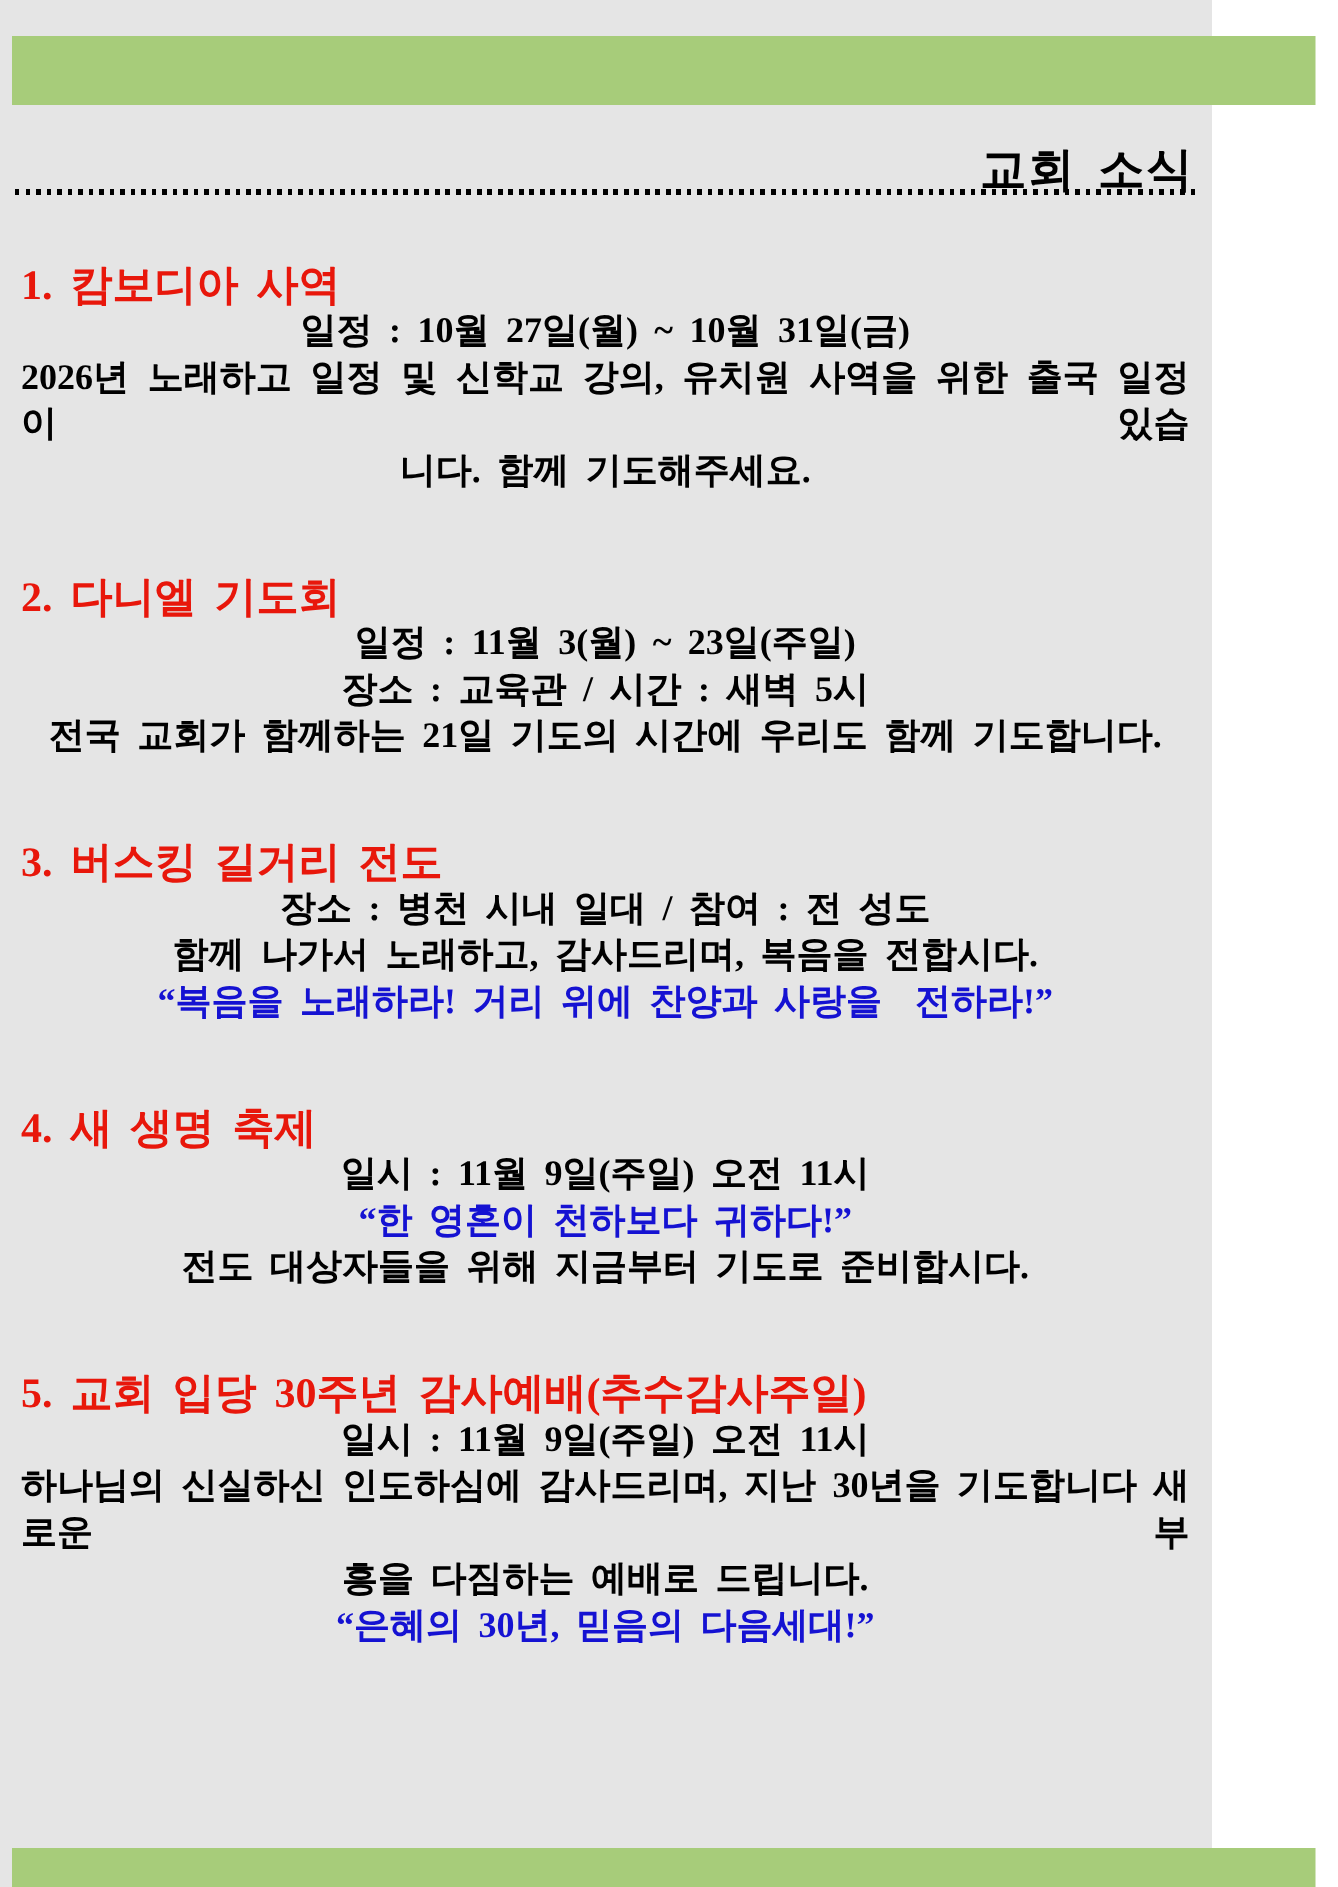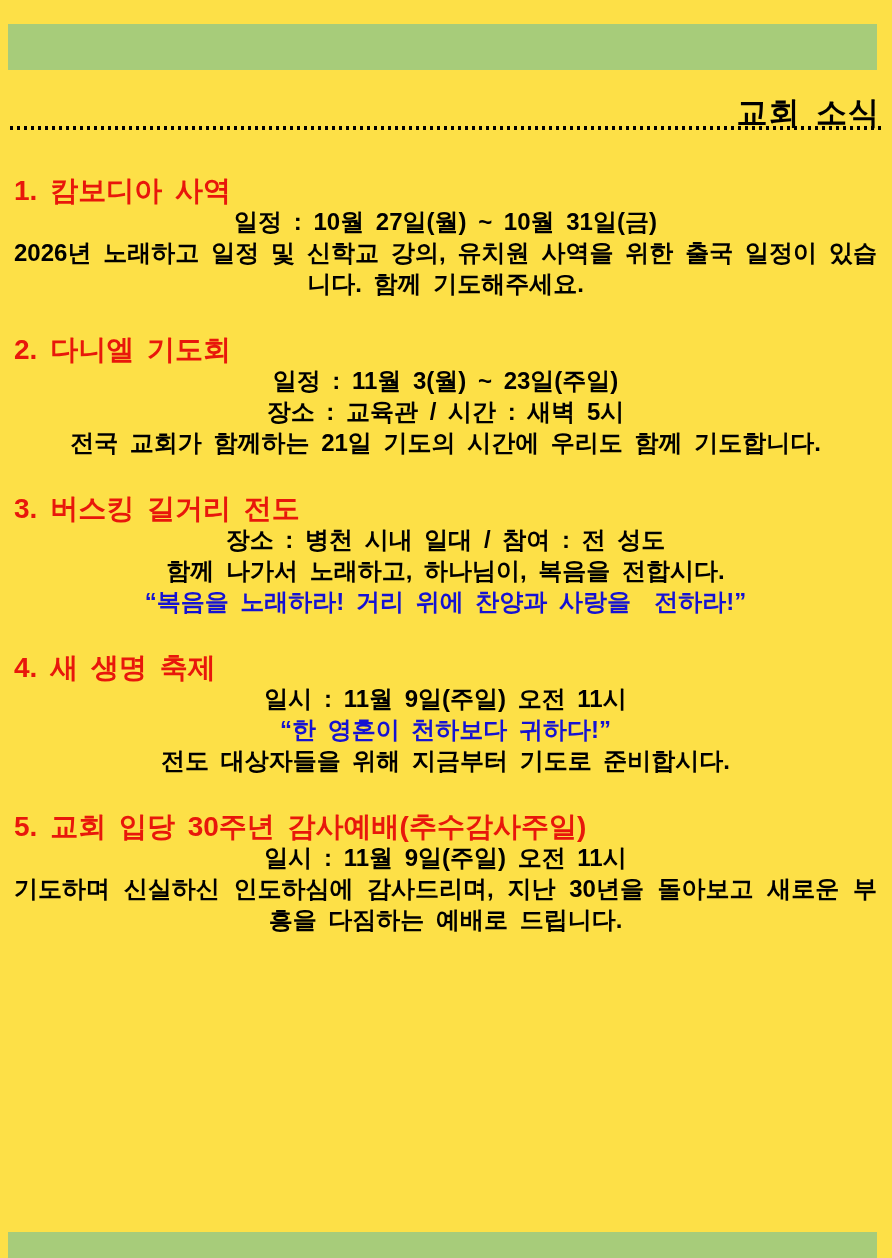--- a/index.html
+++ b/index.html
@@ -10,21 +10,21 @@
   *{margin:0;padding:0;box-sizing:border-box;}
   html,body{background:#ffffff;}
   body{
     width:892px;height:1258px;
     font-family:"Liberation Sans","DejaVu Sans",sans-serif;
     font-weight:bold;
     color:#000;
     position:relative;
     overflow:hidden;
   }
-  .page{width:892px;height:1258px;position:relative;background:#fde047;}
+  .page{width:808px;height:1258px;position:relative;background:#e5e5e5;font-family:Liberation Serif, serif;}
   .bar{
     position:absolute;left:8px;width:869px;
     background:var(--bar-green);
   }
   .bar-top{top:24px;height:46px;}
   .bar-bottom{bottom:0;height:26px;}
   .title-row{
     position:absolute;top:96px;left:10px;right:10px;
     text-align:right;
   }
@@ -34,21 +34,21 @@
     letter-spacing:1px;word-spacing:6px;
     padding-right:2px;
   }
   .dotted-rule{
     position:absolute;top:126px;left:10px;right:9px;height:4px;
     background:repeating-linear-gradient(to right,#000 0 3px,transparent 3px 7px);
   }
   .content{
     position:absolute;top:130px;left:14px;right:15px;
   }
-  .news-section{margin-top:35px;}
+  .news-section{margin-top:53px;}
   .news-section.first{margin-top:45px;}
   .heading{
     color:var(--heading-red);
     font-size:28px;line-height:31px;
     word-spacing:5px;
   }
   .line{
     font-size:24px;line-height:31px;
     word-spacing:5px;
     white-space:pre-wrap;
@@ -85,35 +85,36 @@
     <section class="news-section">
       <div class="heading">2. 다니엘 기도회</div>
       <div class="line">일정 : 11월 3(월) ~ 23일(주일)</div>
       <div class="line">장소 : 교육관 / 시간 : 새벽 5시</div>
       <div class="line">전국 교회가 함께하는 21일 기도의 시간에 우리도 함께 기도합니다.</div>
     </section>
 
     <section class="news-section">
       <div class="heading">3. 버스킹 길거리 전도</div>
       <div class="line">장소 : 병천 시내 일대 / 참여 : 전 성도</div>
-      <div class="line">함께 나가서 노래하고, 하나님이, 복음을 전합시다.</div>
+      <div class="line">함께 나가서 노래하고, 감사드리며, 복음을 전합시다.</div>
       <div class="line quote">“복음을 노래하라! 거리 위에 찬양과 사랑을  전하라!”</div>
     </section>
 
     <section class="news-section">
       <div class="heading">4. 새 생명 축제</div>
       <div class="line">일시 : 11월 9일(주일) 오전 11시</div>
       <div class="line quote">“한 영혼이 천하보다 귀하다!”</div>
       <div class="line">전도 대상자들을 위해 지금부터 기도로 준비합시다.</div>
     </section>
 
     <section class="news-section">
       <div class="heading">5. 교회 입당 30주년 감사예배(추수감사주일)</div>
       <div class="line">일시 : 11월 9일(주일) 오전 11시</div>
-      <div class="line stretch">기도하며 신실하신 인도하심에 감사드리며, 지난 30년을 돌아보고 새로운 부</div>
+      <div class="line stretch">하나님의 신실하신 인도하심에 감사드리며, 지난 30년을 기도합니다 새로운 부</div>
       <div class="line">흥을 다짐하는 예배로 드립니다.</div>
+      <div class="line quote">“은혜의 30년, 믿음의 다음세대!”</div>
     </section>
 
   </div>
 
   <div class="bar bar-bottom"></div>
 
 </div>
 
 </body></html>

